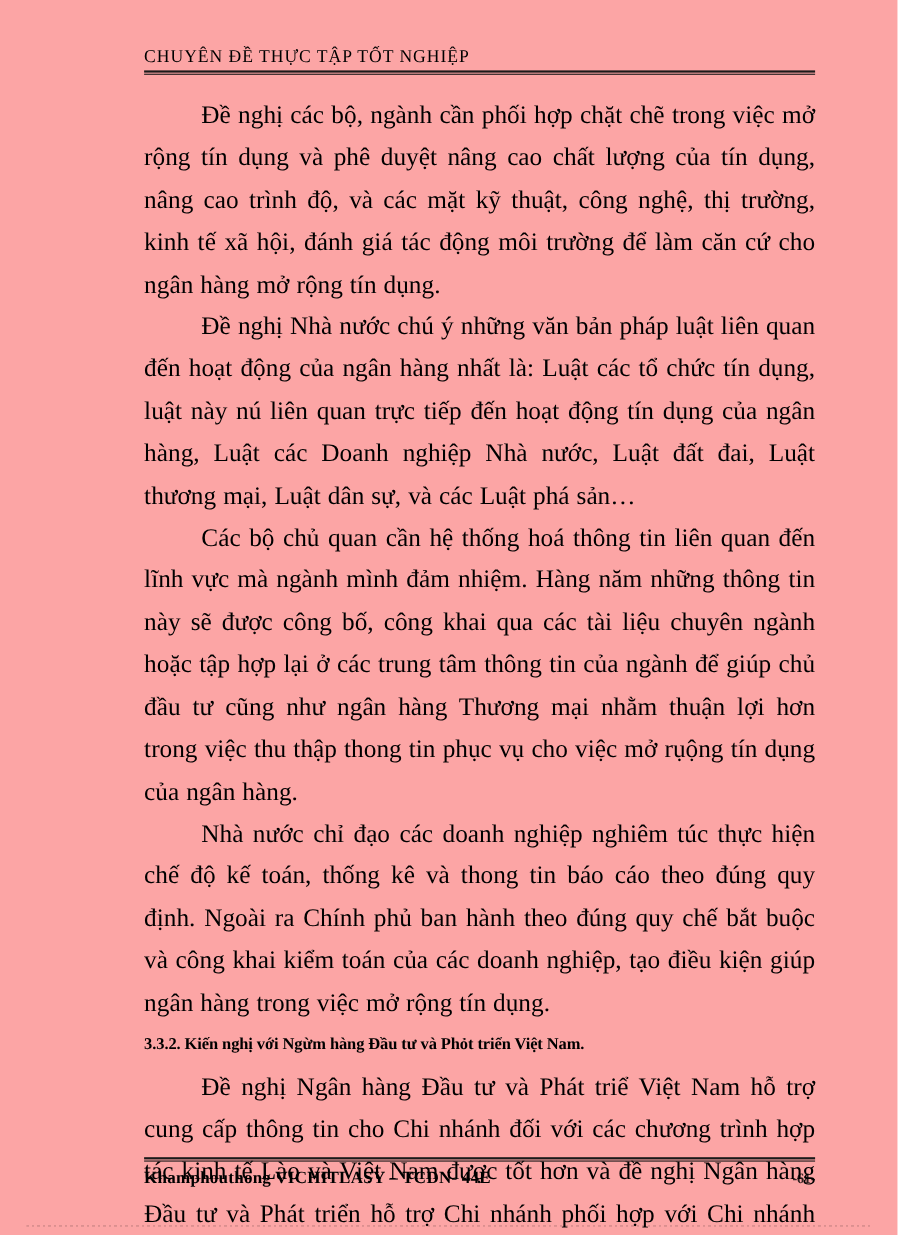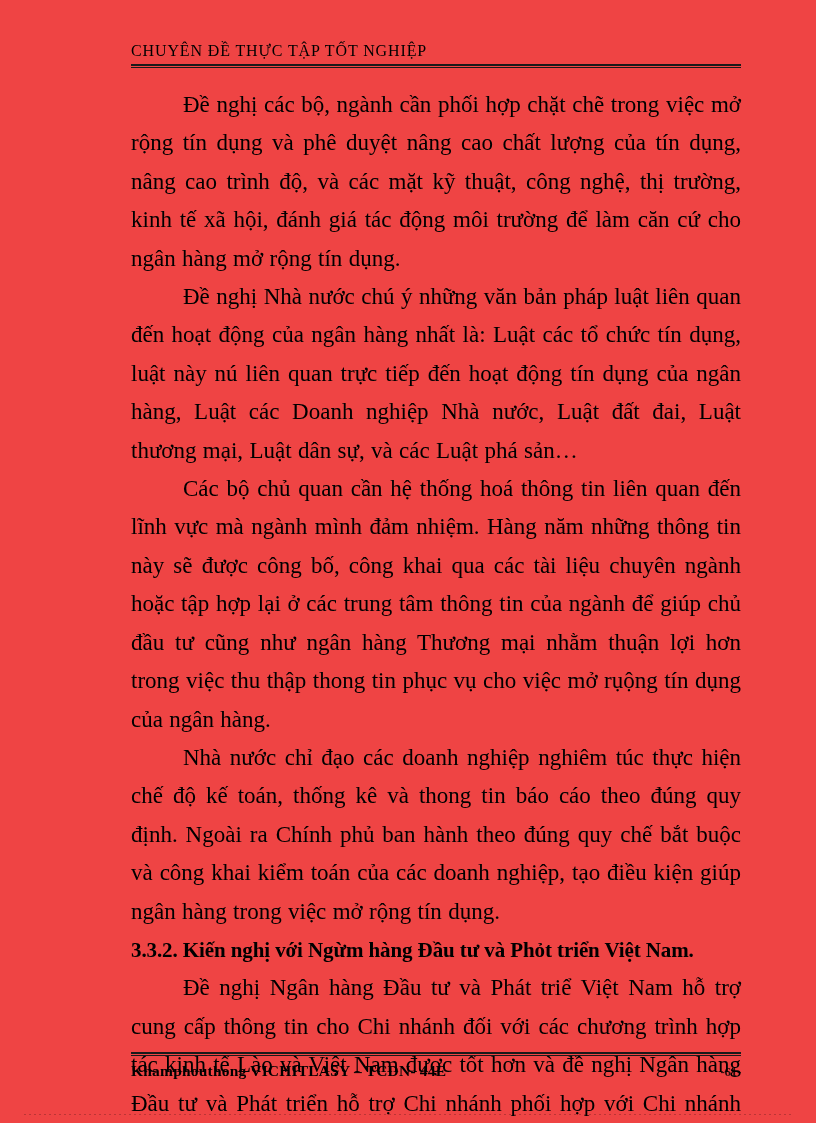--- a/index.html
+++ b/index.html
@@ -12,21 +12,21 @@
     height: 1123px;
     font-family: "Liberation Serif", "DejaVu Serif", serif;
     color: #000000;
     position: relative;
     overflow: hidden;
   }
 
   .page {
     position: absolute;
     inset: 0;
-    background: #ef4444;
+    background: #fca5a5;
   }
 
   
   .header {
     position: absolute;
     left: 131px;
     top: 42px;
     width: 610px;
   }
   .header-title {
@@ -58,21 +58,21 @@
   .para {
     font-size: 23px;
     line-height: 38.4px;
     text-align: justify;
     text-justify: inter-word;
     margin: 0;
     text-indent: 52px;
     word-spacing: 0.6px;
   }
   .heading {
-    font-size: 21px;
+    font-size: 15px;
     line-height: 38.4px;
     font-weight: bold;
     margin: 0;
     text-align: left;
     text-indent: 0;
     letter-spacing: -0.1px;
   }
 
   
   .footer {

